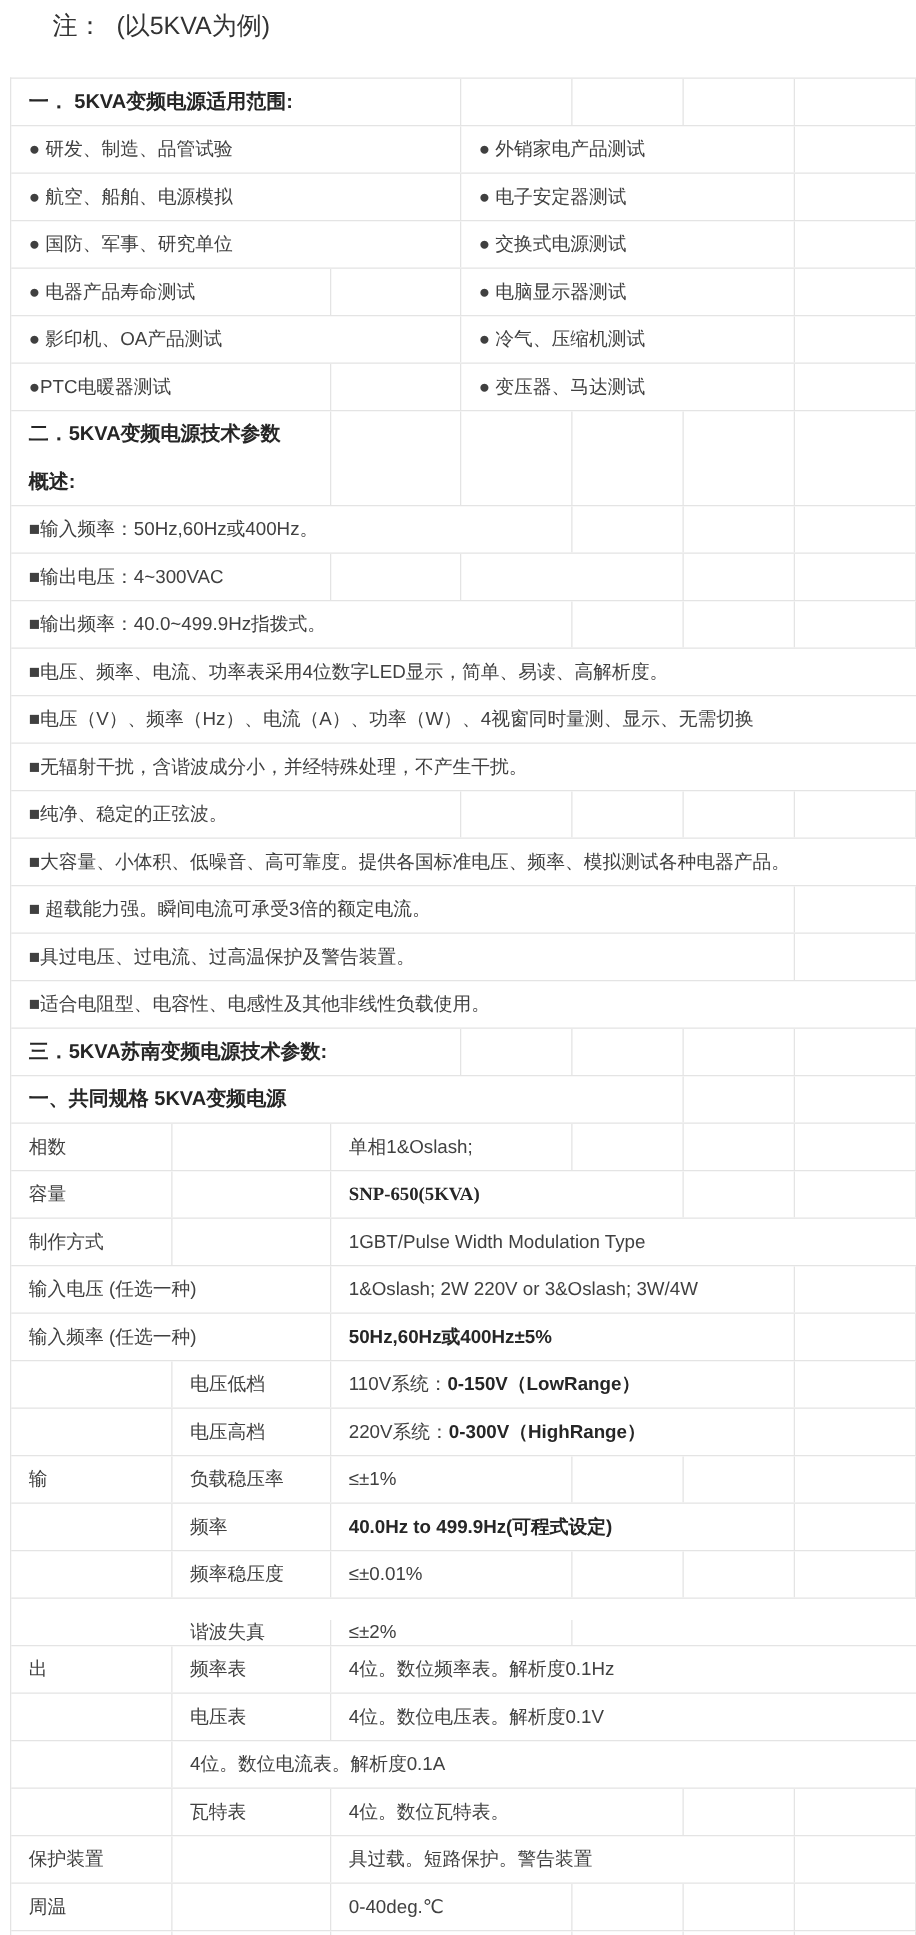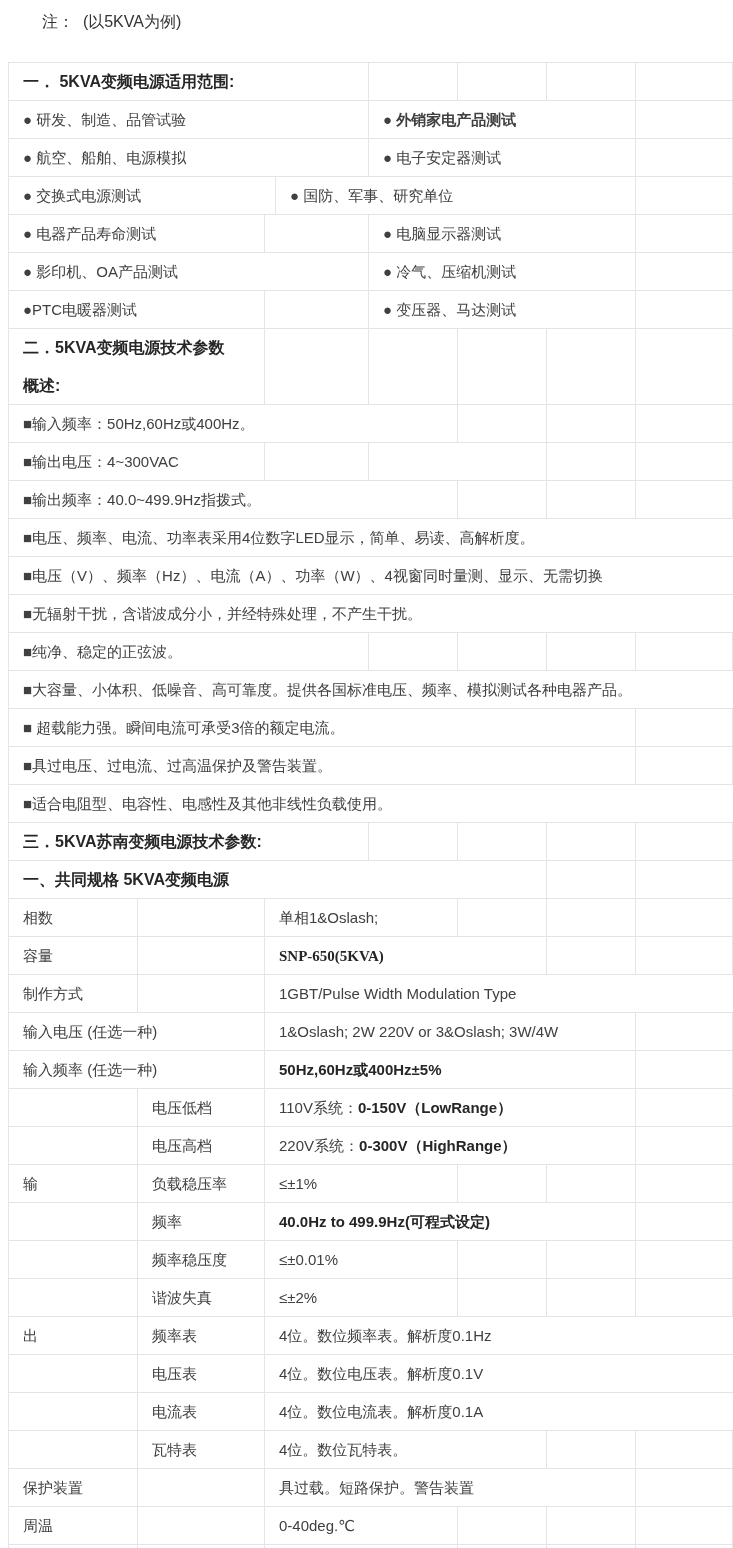--- a/index.html
+++ b/index.html
@@ -1,21 +1,21 @@
 <!DOCTYPE html>
 <html><head>
 <meta charset="utf-8">
 <style>
   html,body{margin:0;padding:0;}
   body{
     width:733px;height:1548px;overflow:hidden;background:#ffffff;
     font-family:"Liberation Sans","DejaVu Sans",sans-serif;color:#404040;
   }
   .title{
-    margin:9px 0 0 42px;font-size:16px;line-height:25px;color:#333333;white-space:pre;
+    margin:9px 0 0 42px;font-size:20px;line-height:25px;color:#333333;white-space:pre;
   }
   .tbl{
     margin:28px 0 0 8px;width:725px;box-sizing:border-box;
     border-top:1px solid #e4e4e4;border-left:1px solid #e4e4e4;
   }
   .row{
     display:flex;width:724px;box-sizing:border-box;
     border-bottom:1px solid #e4e4e4;overflow:hidden;
   }
   .cell{
@@ -38,31 +38,31 @@
 <div class="tbl">
     <div class="row hdr" style="height: 38px;">
       <div class="cell" style="width: 360px;"><span class="b">一． 5KVA变频电源适用范围:</span></div>
       <div class="cell" style="width: 89px;"></div>
       <div class="cell" style="width: 89px;"></div>
       <div class="cell" style="width: 89px;"></div>
       <div class="cell" style="width: 97px;"></div>
     </div>
     <div class="row" style="height: 38px;">
       <div class="cell" style="width: 360px;"><span>● 研发、制造、品管试验</span></div>
-      <div class="cell" style="width: 267px; font-weight: bold;"><span>● 外销家电产品测试</span></div>
+      <div class="cell" style="width: 267px;"><span>● 外销家电产品测试</span></div>
       <div class="cell" style="width: 97px;"></div>
     </div>
     <div class="row" style="height: 38px;">
       <div class="cell" style="width: 360px;"><span>● 航空、船舶、电源模拟</span></div>
       <div class="cell" style="width: 267px;"><span>● 电子安定器测试</span></div>
       <div class="cell" style="width: 97px;"></div>
     </div>
     <div class="row" style="height: 38px;">
+      <div class="cell" style="width: 360px;"><span>● 国防、军事、研究单位</span></div>
       <div class="cell" style="width: 267px;"><span>● 交换式电源测试</span></div>
-      <div class="cell" style="width: 360px;"><span>● 国防、军事、研究单位</span></div>
       <div class="cell" style="width: 97px;"></div>
     </div>
     <div class="row" style="height: 38px;">
       <div class="cell" style="width: 256px;"><span>● 电器产品寿命测试</span></div>
       <div class="cell" style="width: 104px;"></div>
       <div class="cell" style="width: 267px;"><span>● 电脑显示器测试</span></div>
       <div class="cell" style="width: 97px;"></div>
     </div>
     <div class="row" style="height: 38px;">
       <div class="cell" style="width: 360px;"><span>● 影印机、OA产品测试</span></div>
@@ -202,41 +202,40 @@
       <div class="cell" style="width: 97px;"></div>
     </div>
     <div class="row" style="height: 38px;">
       <div class="cell" style="width: 129px;"></div>
       <div class="cell" style="width: 127px;"><span>频率稳压度</span></div>
       <div class="cell" style="width: 193px;"><span>≤±0.01%</span></div>
       <div class="cell" style="width: 89px;"></div>
       <div class="cell" style="width: 89px;"></div>
       <div class="cell" style="width: 97px;"></div>
     </div>
-    <div class="row" style="height: 38px;">
+    <div class="row" style="height: 38px; align-items: flex-end;">
       <div class="cell" style="width: 129px;"></div>
       <div class="cell" style="width: 127px;"><span>谐波失真</span></div>
       <div class="cell" style="width: 193px;"><span>≤±2%</span></div>
       <div class="cell" style="width: 89px;"></div>
       <div class="cell" style="width: 89px;"></div>
       <div class="cell" style="width: 97px;"></div>
     </div>
     <div class="row" style="height: 38px;">
       <div class="cell" style="width: 129px;"><span>出</span></div>
       <div class="cell" style="width: 127px;"><span>频率表</span></div>
       <div class="cell no-r" style="width: 468px;"><span>4位。数位频率表。解析度0.1Hz</span></div>
     </div>
     <div class="row" style="height: 38px;">
       <div class="cell" style="width: 129px;"></div>
       <div class="cell" style="width: 127px;"><span>电压表</span></div>
       <div class="cell no-r" style="width: 468px; text-align: right;"><span>4位。数位电压表。解析度0.1V</span></div>
     </div>
     <div class="row" style="height: 38px;">
       <div class="cell" style="width: 129px;"></div>
-      <div class="cell" style="width: 127px;"><span>电流表</span></div>
       <div class="cell no-r" style="width: 468px;"><span>4位。数位电流表。解析度0.1A</span></div>
     </div>
     <div class="row" style="height: 38px;">
       <div class="cell" style="width: 129px;"></div>
       <div class="cell" style="width: 127px;"><span>瓦特表</span></div>
       <div class="cell" style="width: 282px;"><span>4位。数位瓦特表。</span></div>
       <div class="cell" style="width: 89px;"></div>
       <div class="cell" style="width: 97px;"></div>
     </div>
     <div class="row" style="height: 38px;">

